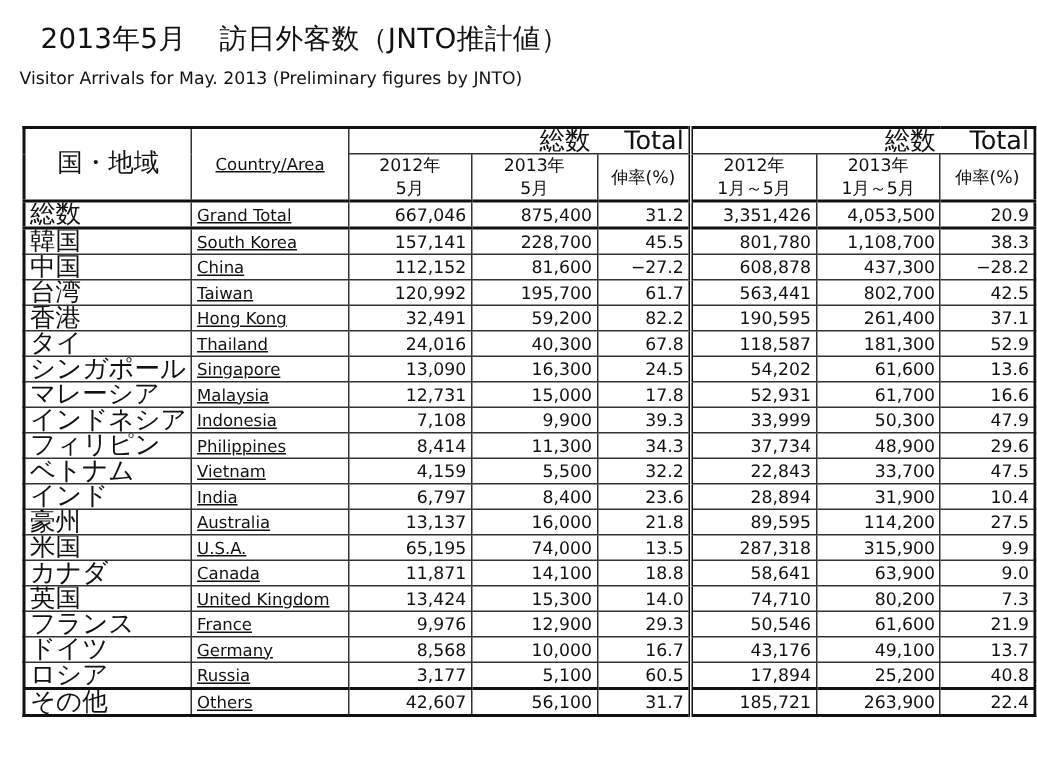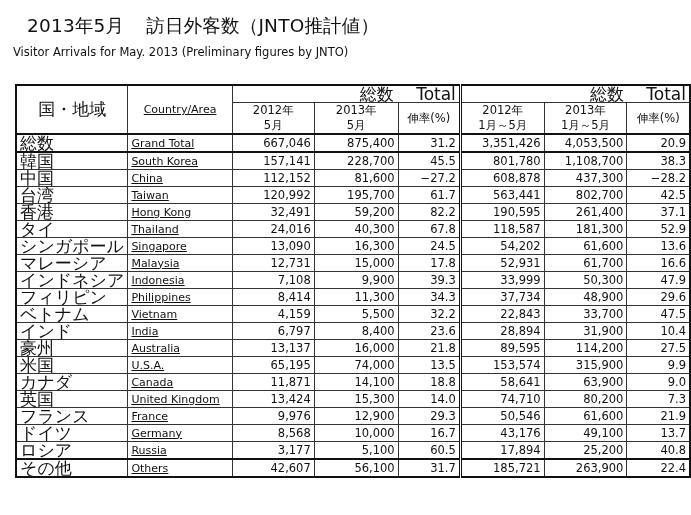--- a/index.html
+++ b/index.html
@@ -188,21 +188,21 @@
         <td class="num thickL">89,595</td>
         <td class="num">114,200</td>
         <td class="num">27.5</td>
       </tr>
       <tr>
         <td class="jp">米国</td>
         <td class="en">U.S.A.</td>
         <td class="num">65,195</td>
         <td class="num">74,000</td>
         <td class="num">13.5</td>
-        <td class="num thickL">153,574</td>
+        <td class="num thickL">287,318</td>
         <td class="num">315,900</td>
         <td class="num">9.9</td>
       </tr>
       <tr>
         <td class="jp">カナダ</td>
         <td class="en">Canada</td>
         <td class="num">11,871</td>
         <td class="num">14,100</td>
         <td class="num">18.8</td>
         <td class="num thickL">58,641</td>

